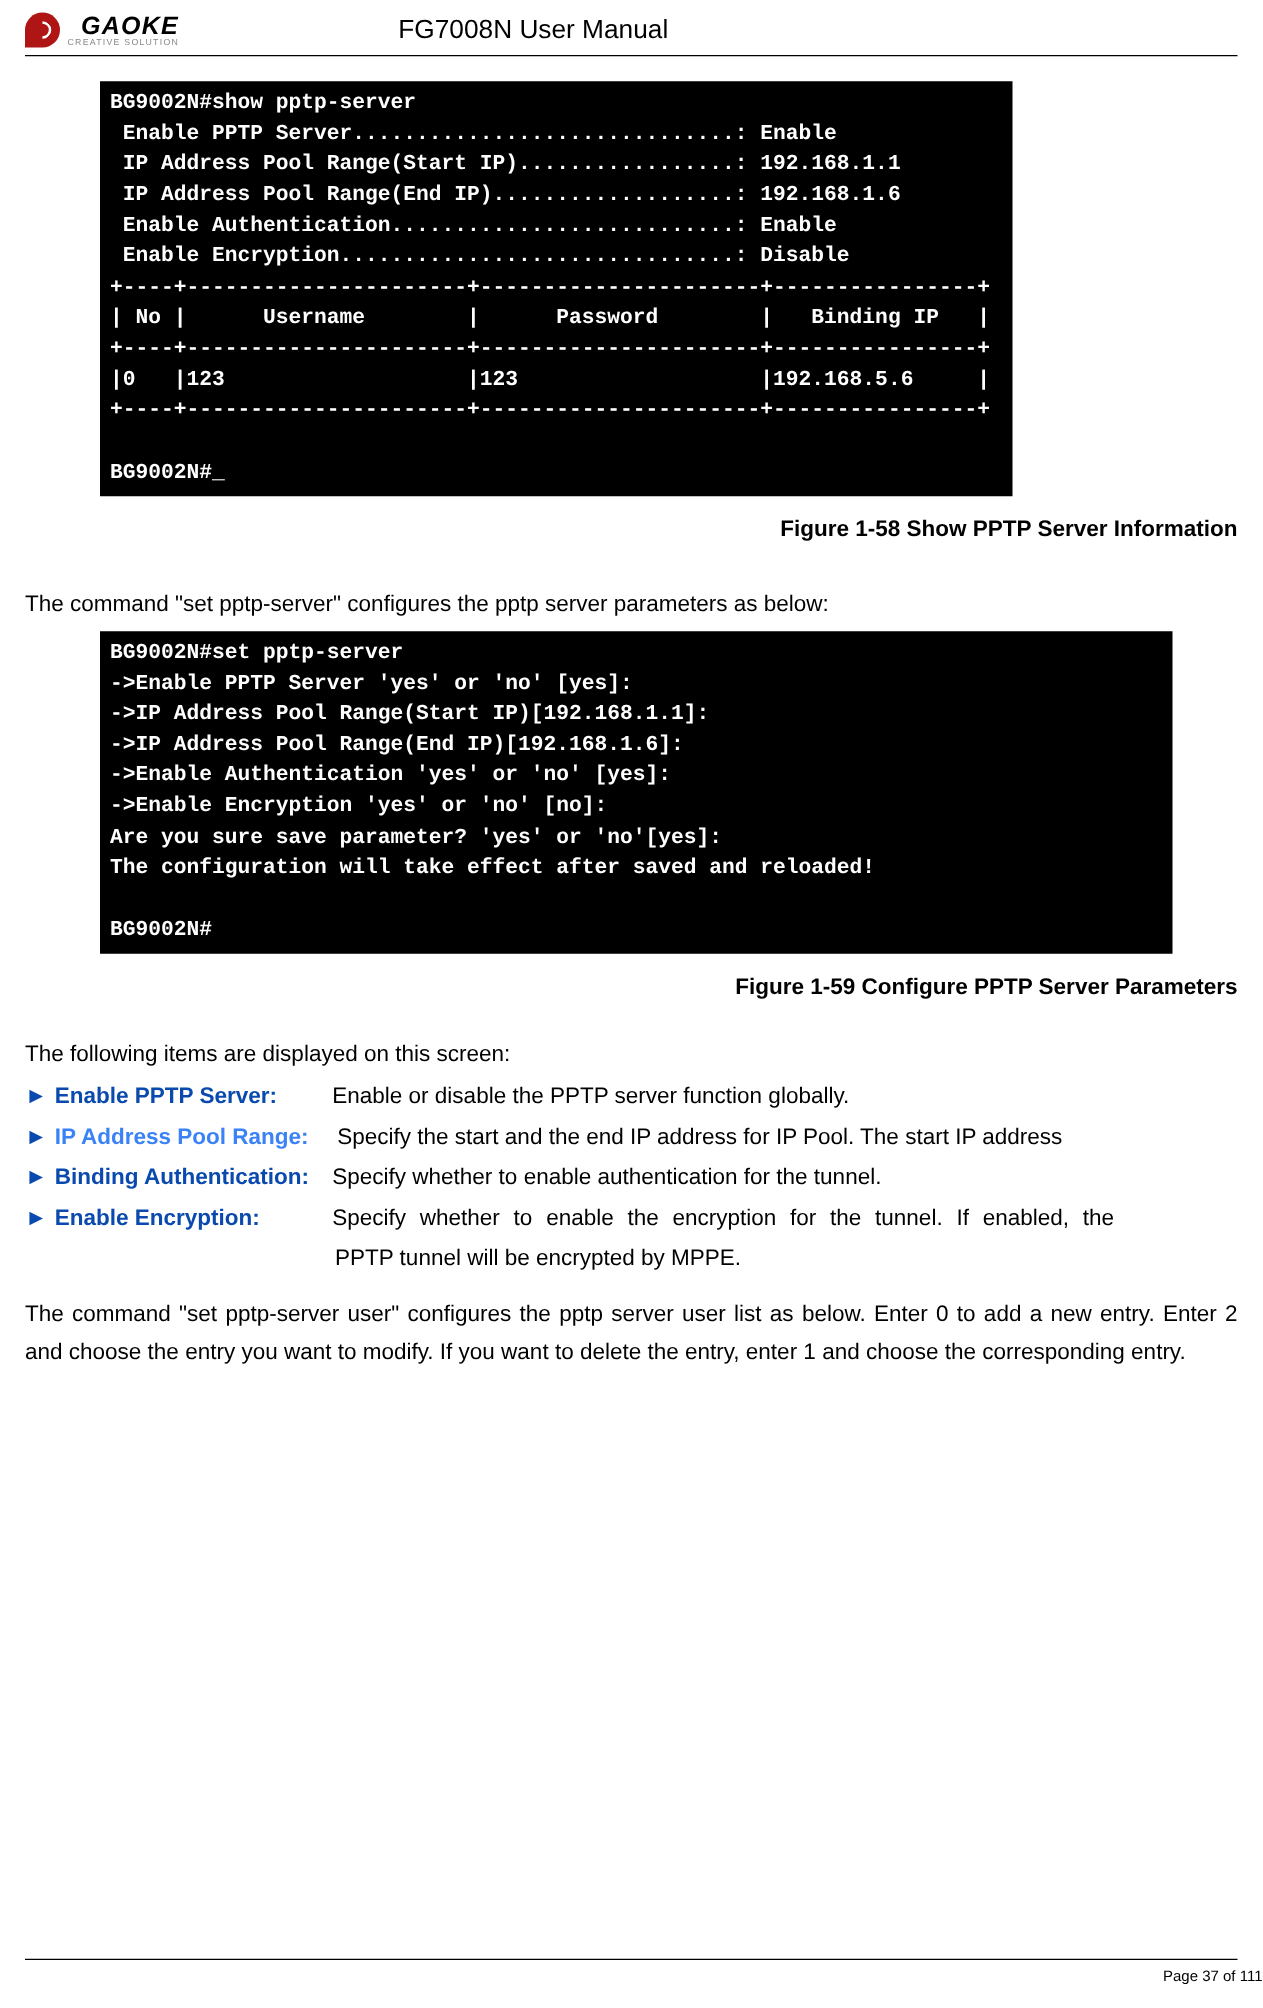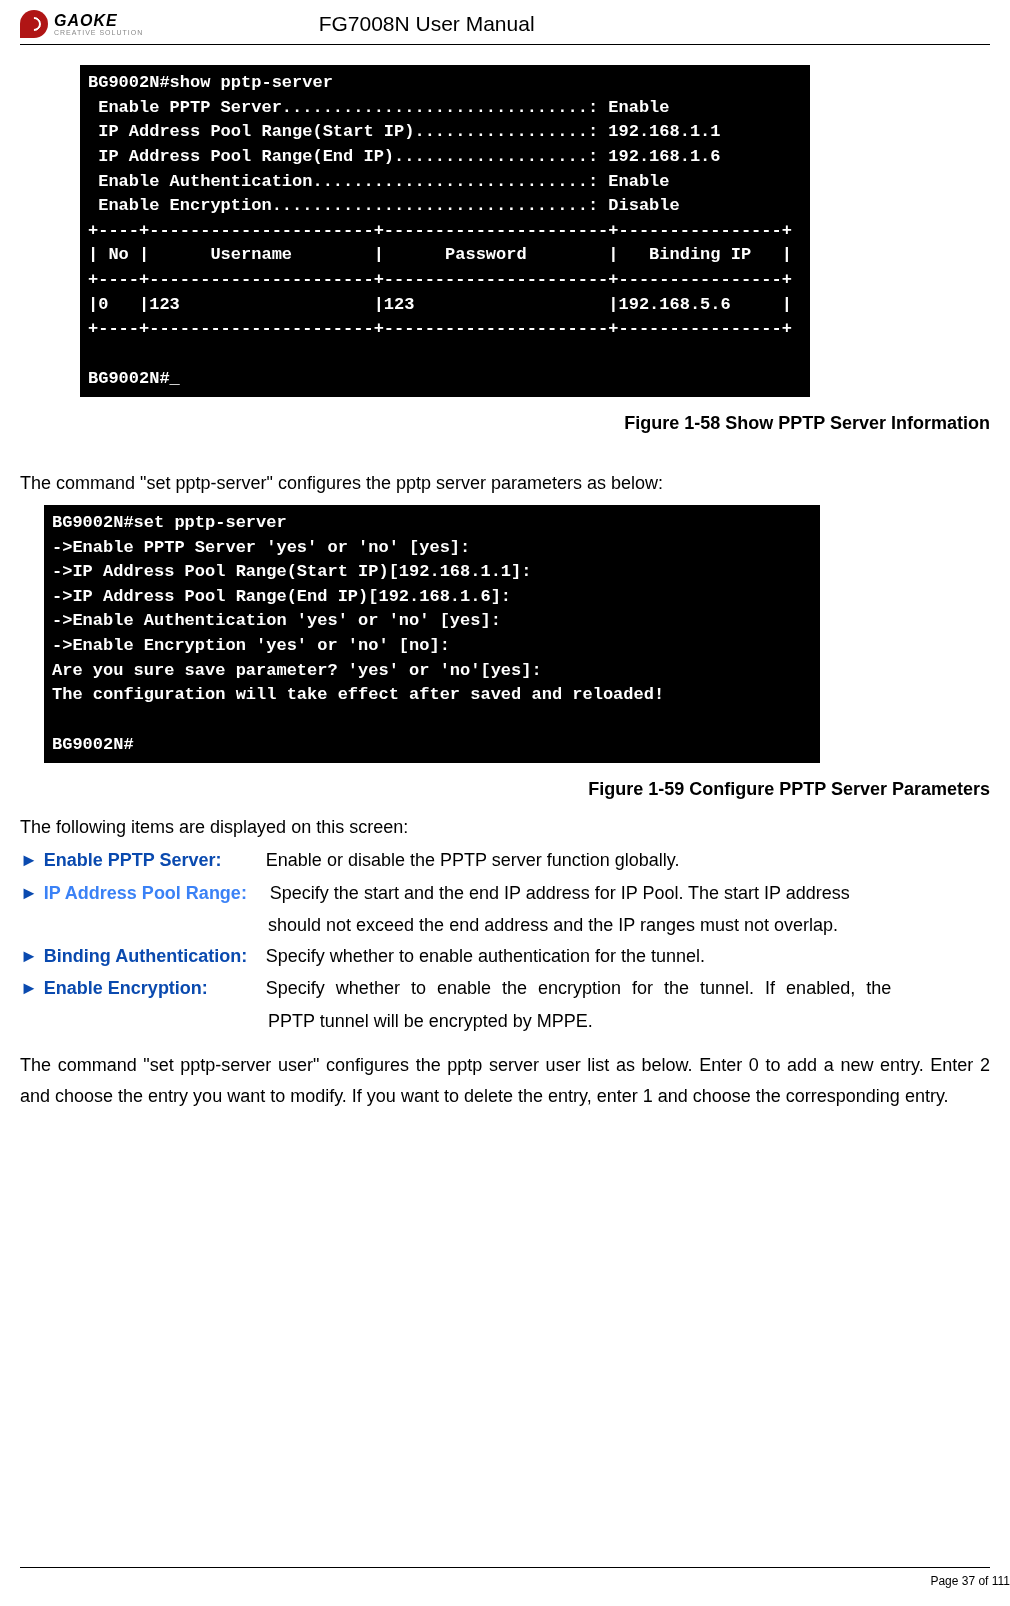--- a/index.html
+++ b/index.html
@@ -39,38 +39,38 @@
       position:absolute;
       left:7px; top:7px;
       width:10px; height:10px;
       border:2px solid #fff;
       border-left-color:transparent;
       border-bottom-color:transparent;
       border-radius:50%;
       transform:rotate(45deg);
     }
     .logo-text { display:flex; flex-direction:column; line-height:1; }
-    .logo-name { font-weight:bold; font-size:16px; letter-spacing:1px; font-style:italic; }
+    .logo-name { font-weight:bold; font-size:20px; letter-spacing:1px; font-style:italic;text-align:right; }
     .logo-sub { font-size:7px; letter-spacing:1px; color:#888; }
     .doc-title { font-size:21px; text-align:center; flex:1; margin-left:-140px; }
     .terminal {
       background:#000000;
       color:#fff;
       font-family: "Courier New", monospace;
       font-weight:bold;
       font-size:17px;
       white-space:pre;
       padding:6px 8px;
       line-height:1.45;
       margin: 6px 0 12px 60px;
       width: 730px;
     }
     .terminal2 {
-      width: 776px;
-      margin-left:24px;
+      width: 858px;
+      margin-left:60px;
     }
     .fig-caption {
       text-align:right;
       font-weight:bold;
       font-size:18px;
       margin: 16px 0 34px 0;
     }
     .body-text { font-size:18px; line-height:1.7; }
     .body-text p { margin-bottom: 2px; }
     .def-row { display:flex; margin-bottom:2px; }
@@ -134,37 +134,36 @@
 -&gt;Enable PPTP Server 'yes' or 'no' [yes]:
 -&gt;IP Address Pool Range(Start IP)[192.168.1.1]:
 -&gt;IP Address Pool Range(End IP)[192.168.1.6]:
 -&gt;Enable Authentication 'yes' or 'no' [yes]:
 -&gt;Enable Encryption 'yes' or 'no' [no]:
 Are you sure save parameter? 'yes' or 'no'[yes]:
 The configuration will take effect after saved and reloaded!
 
 BG9002N#</pre>
 
-  <div class="fig-caption" style="margin-bottom:12px">Figure 1-59    Configure PPTP Server Parameters</div>
+  <div class="fig-caption" style="margin-bottom:28px">Figure 1-59    Configure PPTP Server Parameters</div>
 
   <div class="body-text">
     <p>The following items are displayed on this screen:</p>
 
     <div class="def-row">
       <span class="bullet">►</span>
       <span class="def-label">Enable PPTP Server:</span>
       <span class="def-value">Enable or disable the PPTP server function globally.</span>
     </div>
 
     <div class="def-row">
       <span class="bullet">►</span>
       <span class="def-label-wide" style="min-width:222px">IP Address Pool Range:</span>
       <span class="def-value just" style="margin-left:4px">Specify the start and the end IP address for IP Pool. The start IP address</span>
     </div>
-    <div class="def-continue">should not exceed the end address and the IP ranges must not overlap.</div>
 
     <div class="def-row">
       <span class="bullet">►</span>
       <span class="def-label">Binding Authentication:</span>
       <span class="def-value">Specify whether to enable authentication for the tunnel.</span>
     </div>
 
     <div class="def-row">
       <span class="bullet">►</span>
       <span class="def-label">Enable  Encryption:</span>

